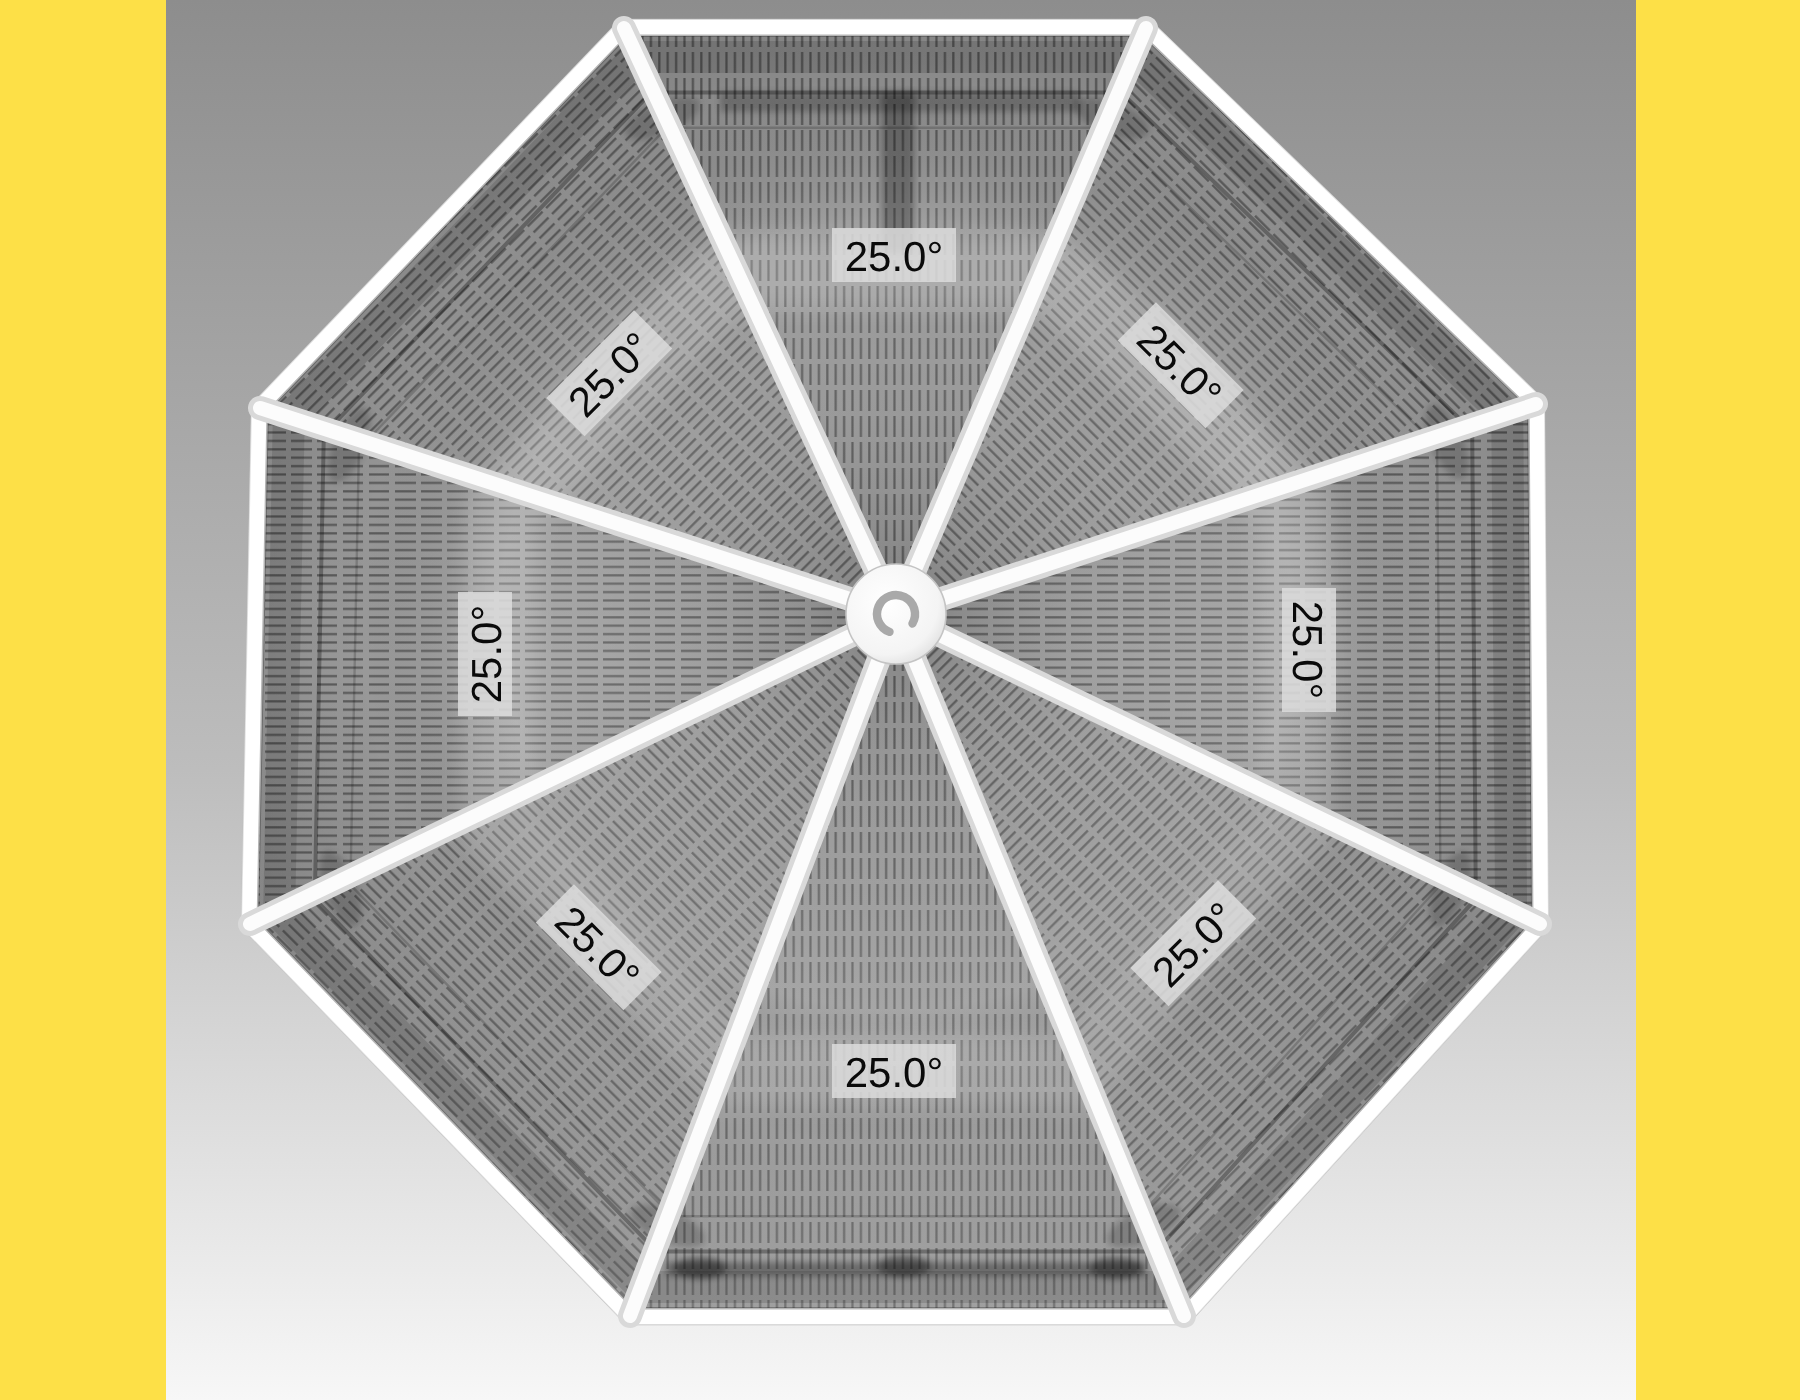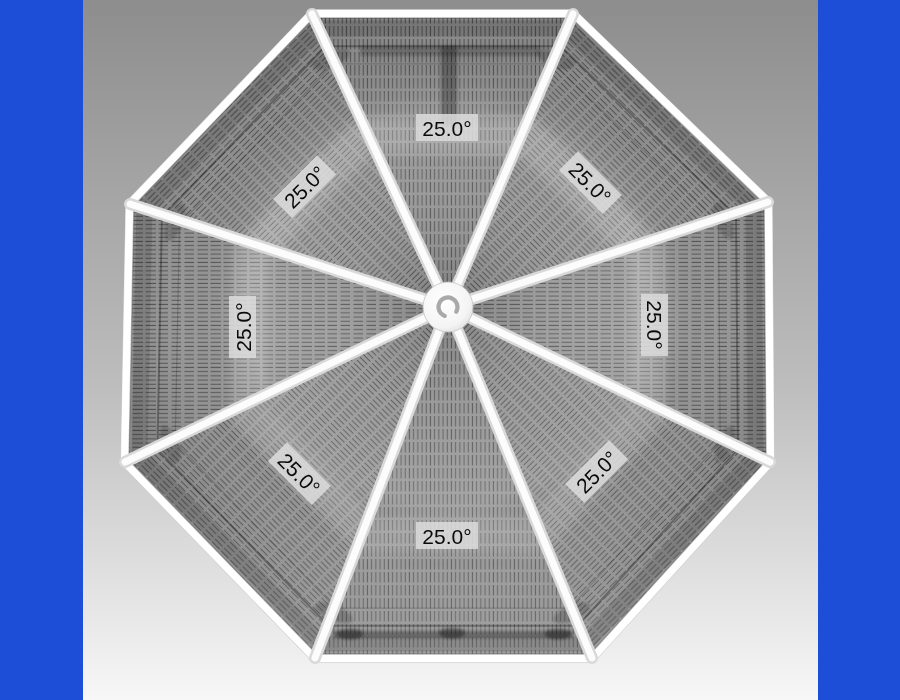--- a/index.html
+++ b/index.html
@@ -1,16 +1,16 @@
 <!DOCTYPE html>
 <html><head>
 <meta charset="utf-8">
 <style>
   html,body{margin:0;padding:0;background:#ffffff;}
-  .stage{width:900px;height:700px;position:relative;overflow:hidden;background:#1d4ed8;}
+  .stage{width:900px;height:700px;position:relative;overflow:hidden;background:#fde047;}
   svg{display:block;}
   text.pitch{font-family:"Liberation Sans","DejaVu Sans",sans-serif;font-size:21px;fill:#0a0a0a;}
 </style>
 </head>
 <body>
 
 <div class="stage">
 <svg id="scene" width="900" height="700" viewBox="0 0 900 700" xmlns="http://www.w3.org/2000/svg">
   <defs>
     <linearGradient id="bgGrad" x1="0" y1="0" x2="0" y2="1">

